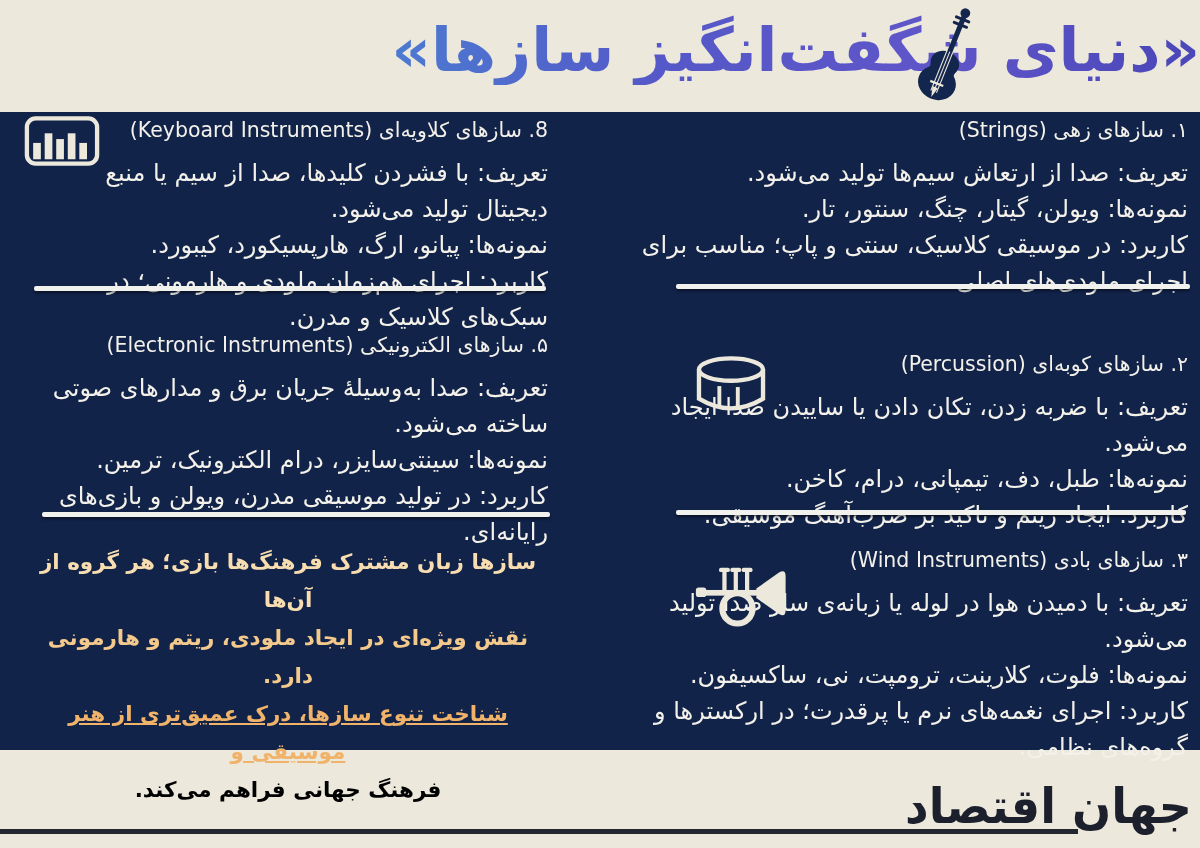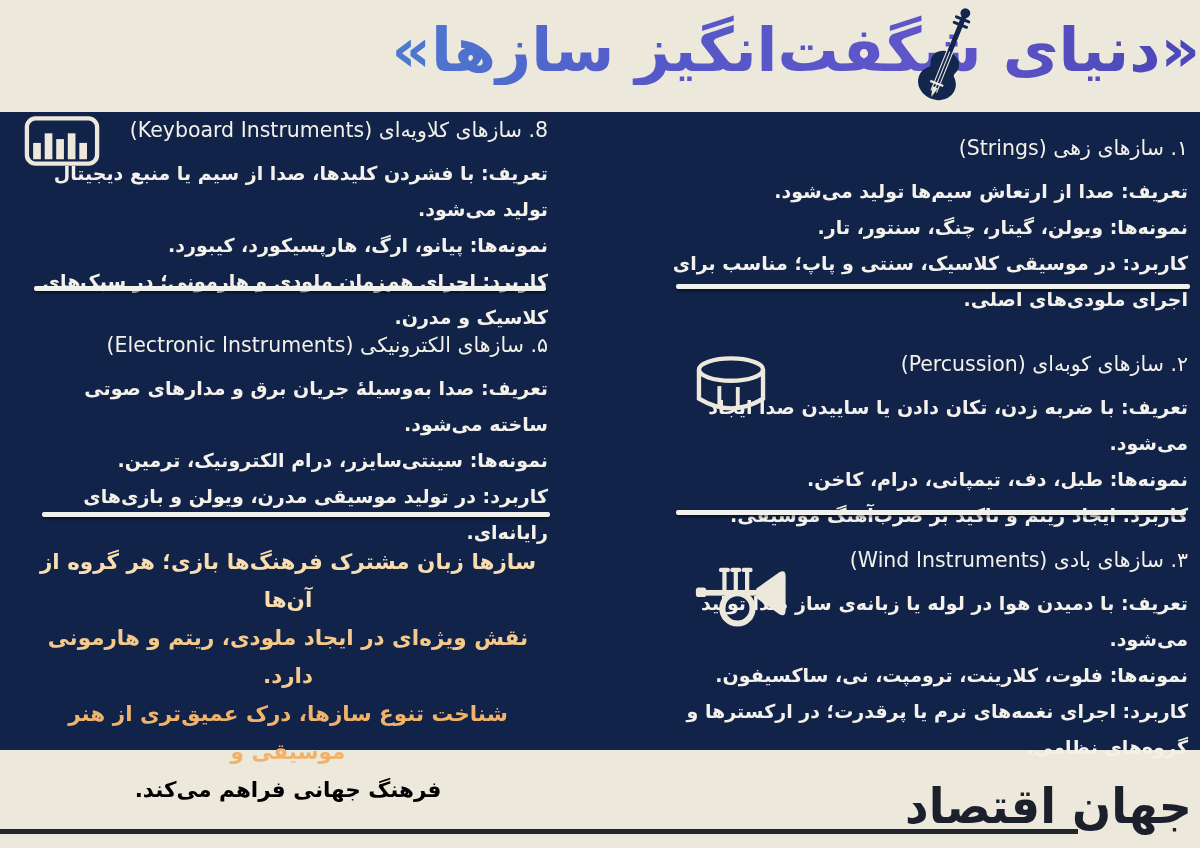--- a/index.html
+++ b/index.html
@@ -15,40 +15,40 @@
     position:absolute; top:14px; left:0; right:0; margin:0;
     text-align:right; font-size:61px; font-weight:bold; letter-spacing:0;
     background:linear-gradient(90deg,#41aadb 0%,#4b7ed2 30%,#5558c8 55%,#5f55c9 78%,#4a47b8 100%);
     -webkit-background-clip:text; background-clip:text; color:transparent;
   }
   .violin{position:absolute; top:2px; left:898px; width:98px; height:112px;}
   
   .board{position:absolute; top:112px; left:0; width:1200px; height:638px; background:#112349;}
   .sec{position:absolute; color:#f3f1ea; text-align:right;}
   .sec h2{margin:0 0 13px 0; font-size:20.5px; font-weight:500;}
-  .sec p{margin:0; font-size:19px; line-height:36px; font-weight:700;}
-  .sec-s1{top:136px; right:12px; width:560px;}
+  .sec p{margin:0; font-size:24px; line-height:36px; font-weight:400;}
+  .sec-s1{top:118px; right:12px; width:560px;}
   .sec-s2{top:320px; right:12px; width:560px;margin-top:32px;}
   .sec-s3{top:548px; right:12px; width:560px;}
   .sec-s4{top:118px; left:28px; width:520px; right:auto;}
   .sec-s5{top:333px; left:28px; width:520px; right:auto;}
   .divider{
     position:absolute; height:5px; border-radius:2px;
     background:#f1f1ee; box-shadow:0 2px 3px rgba(0,0,0,.45);
   }
   .div-l1{top:286px; left:34px; width:512px;}
   .div-l2{top:512px; left:42px; width:508px;}
   .div-r1{top:284px; left:676px; width:514px;}
   .div-r2{top:510px; left:676px; width:510px;}
   
   .conclusion{position:absolute; top:543px; left:30px; width:516px; text-align:center;}
   .conclusion p{margin:0; font-size:21.5px; line-height:38px; font-weight:bold;}
   .conclusion p:nth-of-type(1){color:#f8ddb0;}
   .conclusion p:nth-of-type(2){color:#f4c98c;}
-  .conclusion p:nth-of-type(3){color:#f0b369;}
+  .conclusion p:nth-of-type(3){color:#f0b369;text-decoration:underline;}
   .conclusion p:nth-of-type(4){color:#000000;}
   
   .icon-piano{position:absolute; top:116px; left:24px; width:76px; height:50px;}
   .icon-drum{position:absolute; top:356px; left:694px; width:74px; height:66px;}
   .icon-trumpet{position:absolute; top:564px; left:694px; width:102px; height:68px;}
   
   .footer-rule{position:absolute; top:829px; left:0; width:1078px; height:5px; background:#23272f;}
   .logo{
     position:absolute; top:782px; right:8px; margin:0;
     font-size:46px; font-weight:bold; color:#1b202c; line-height:1.1;

